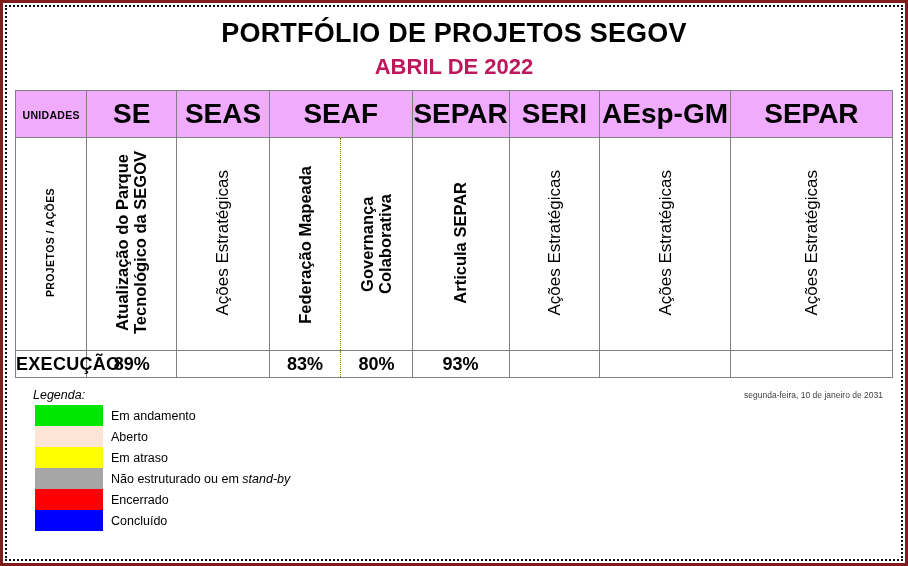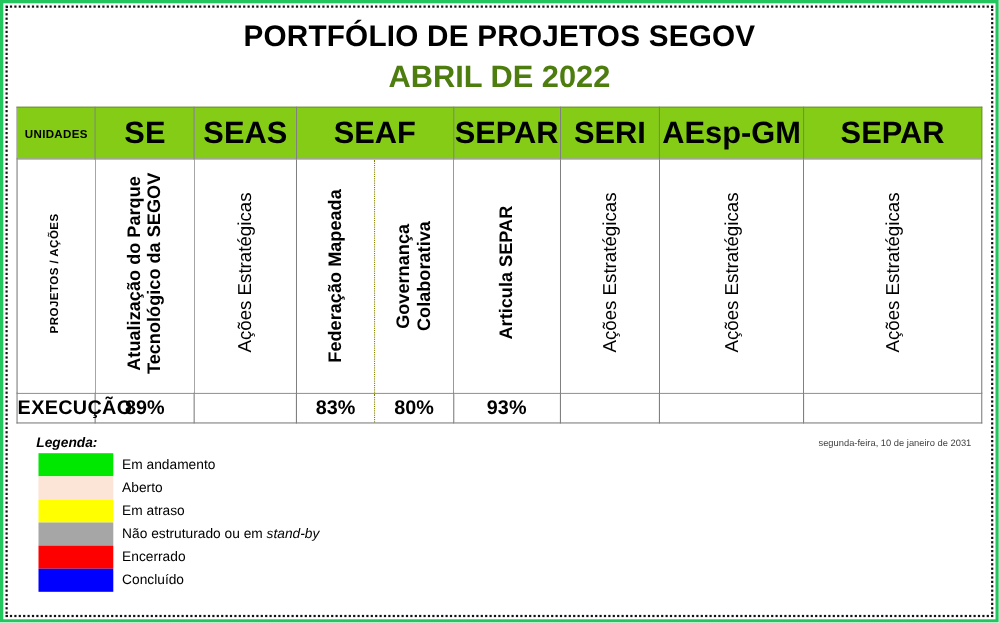--- a/index.html
+++ b/index.html
@@ -14,21 +14,21 @@
     overflow: hidden;
   }
 
   
   #page {
     position: relative;
     box-sizing: border-box;
     width: 908px;
     height: 566px;
     background: #ffffff;
-    border: 3px solid #22c55e;
+    border: 3px solid #7f1d1d;
     padding: 2px;
   }
   #inner-frame {
     box-sizing: border-box;
     width: 100%;
     height: 100%;
     border: 2px dotted #111111;
     padding: 6px 8px 4px 8px;
     position: relative;
   }
@@ -37,42 +37,42 @@
   .title-block { text-align: center; }
   #main-title {
     font-size: 27px;
     font-weight: bold;
     color: #000000;
     letter-spacing: .2px;
     margin-top: 6px;
     line-height: 1.05;
   }
   #sub-title {
-    font-size: 28px;
-    font-weight: bold;
-    color: #4d7c0f;
+    font-size: 22px;
+    font-weight: bold;
+    color: #be185d;
     margin-top: 8px;
     line-height: 1.05;
   }
 
   
   #matrix {
     margin-top: 12px;
     width: 100%;
     border-collapse: collapse;
     table-layout: fixed;
   }
   #matrix td, #matrix th {
     border: 1px solid #808080;
     padding: 0;
     margin: 0;
   }
   
   .hdr-row td {
-    background: #84cc16;
+    background: #f0abfc;
     height: 46px;
     text-align: center;
     vertical-align: middle;
     border-top: 3px solid #595959;
   }
   .unit-label {
     font-size: 28px;
     font-weight: bold;
     color: #000000;
   }
@@ -156,21 +156,21 @@
   .exec-split { padding: 0 !important; }
   .exec-split .split-half { font-size: 18px; font-weight: bold; }
 
   
   #legend {
     margin-top: 10px;
     position: relative;
   }
   #legend-title {
     font-size: 12.5px;
-    font-weight: bold;
+    font-weight: normal;
     font-style: italic;
     margin-left: 18px;
     margin-bottom: 3px;
   }
   .legend-row {
     display: flex;
     align-items: center;
     height: 21px;
   }
   .swatch {

